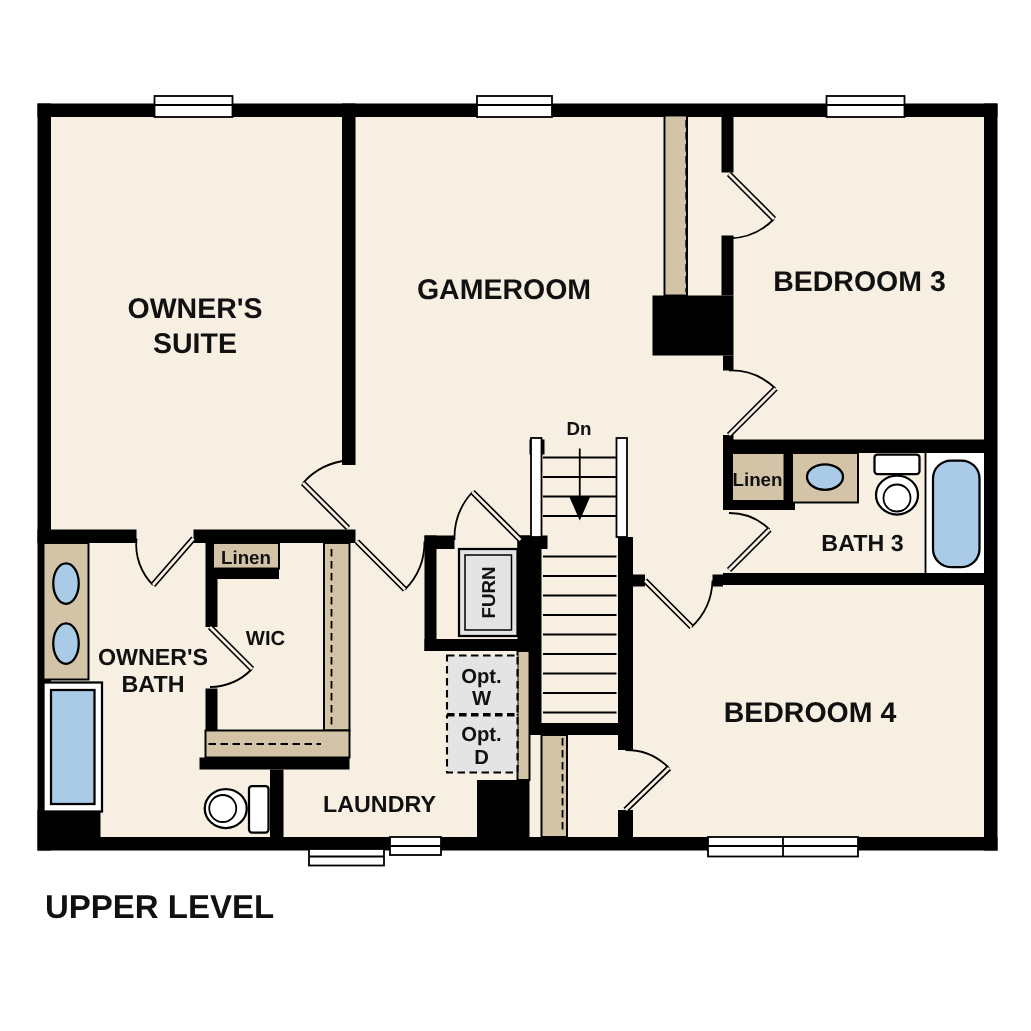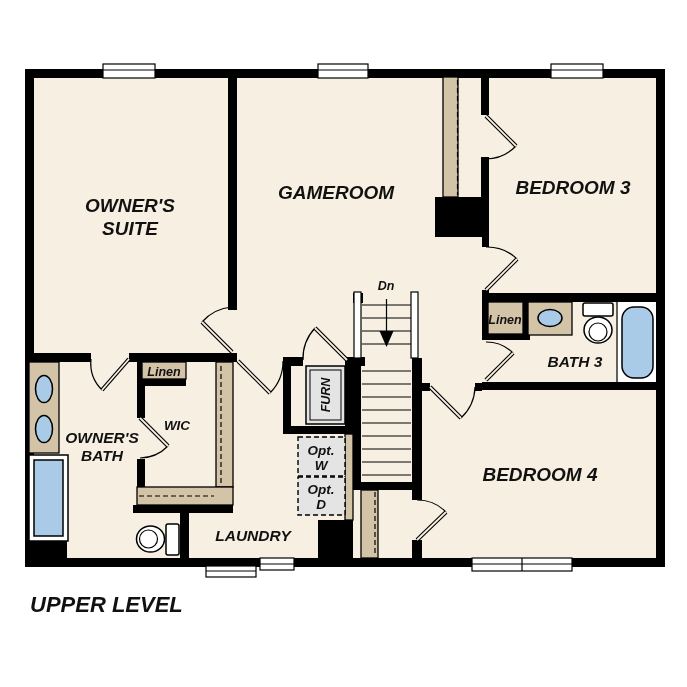--- a/index.html
+++ b/index.html
@@ -1,16 +1,16 @@
 <!DOCTYPE html>
 <html><head>
 <meta charset="utf-8">
 <style>
   html,body{margin:0;padding:0;background:#fff;}
-  .stage{position:relative;width:687px;height:687px;background:#fff;overflow:hidden;font-style:italic;}
+  .stage{position:relative;width:687px;height:687px;background:#fff;overflow:hidden;}
   svg{display:block;}
   .wall{fill:#000;}
   .floor{fill:#f6efe2;}
   .tan{fill:#d3c4a7;stroke:#000;stroke-width:1.3;}
   .blue{fill:#a9cbe8;stroke:#000;stroke-width:1.5;}
   .whitefix{fill:#ffffff;stroke:#000;stroke-width:1.5;}
   .win{fill:#ffffff;stroke:#000;stroke-width:1.2;}
   .thin{stroke:#000;stroke-width:1.2;fill:none;}
   .tread{stroke:#000;stroke-width:1.2;}
   .dash{stroke:#000;stroke-width:1.2;fill:none;stroke-dasharray:5 3;}

